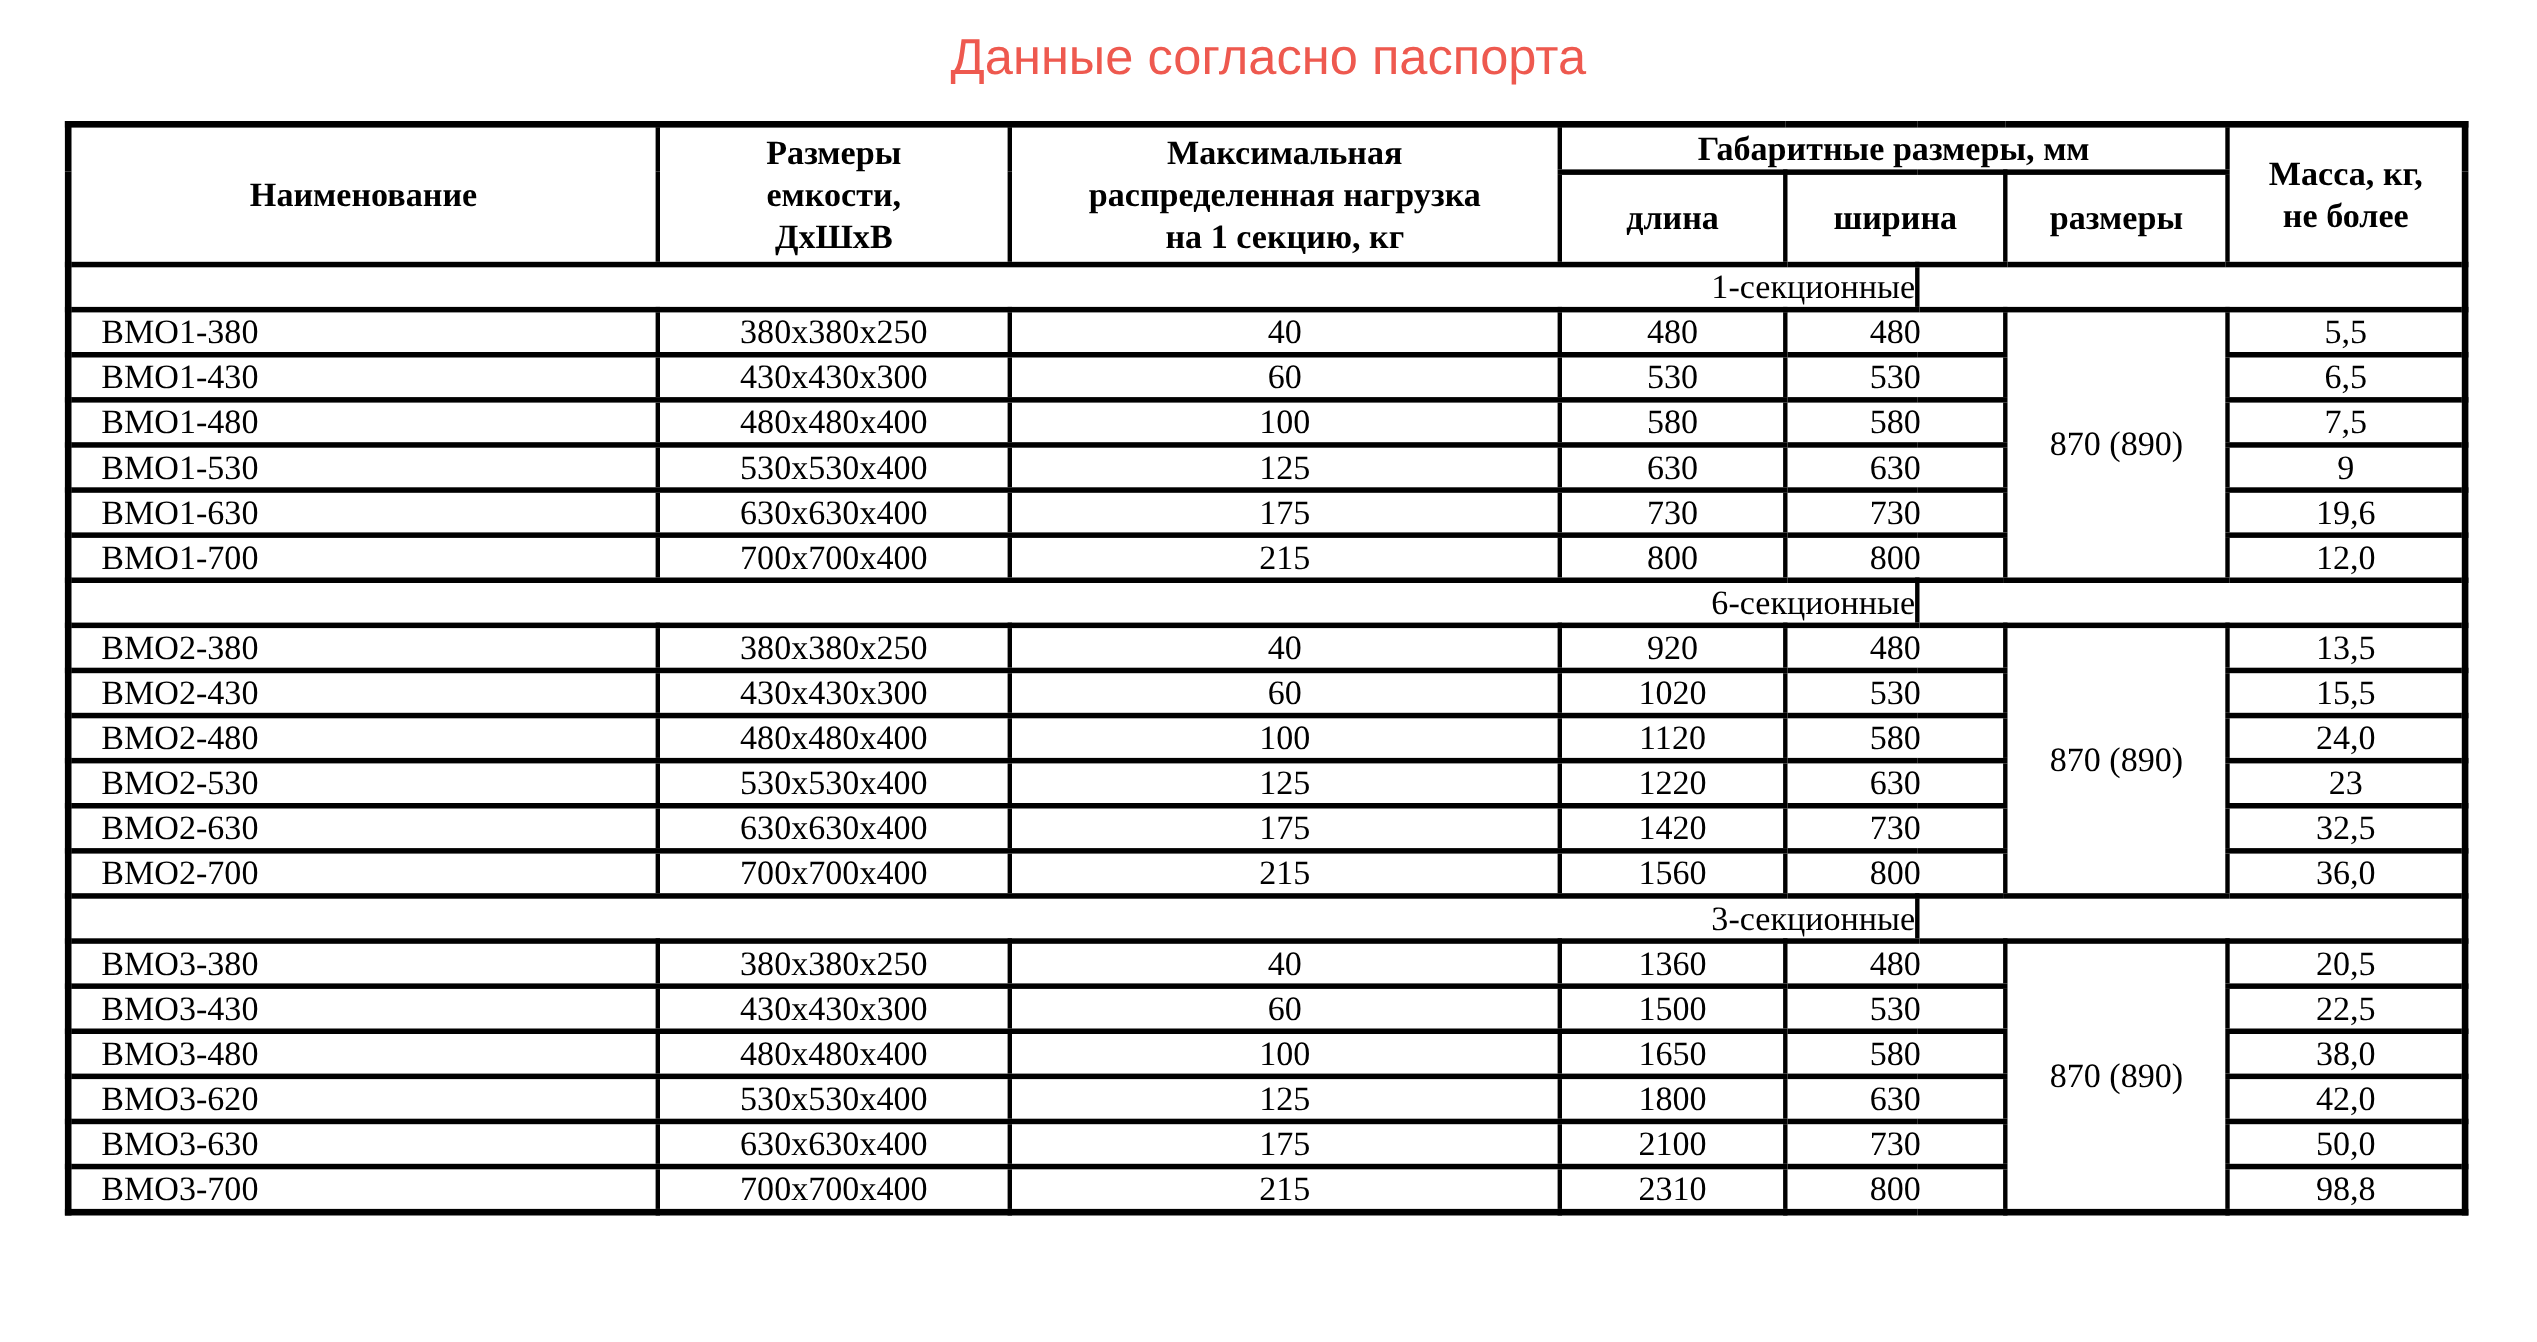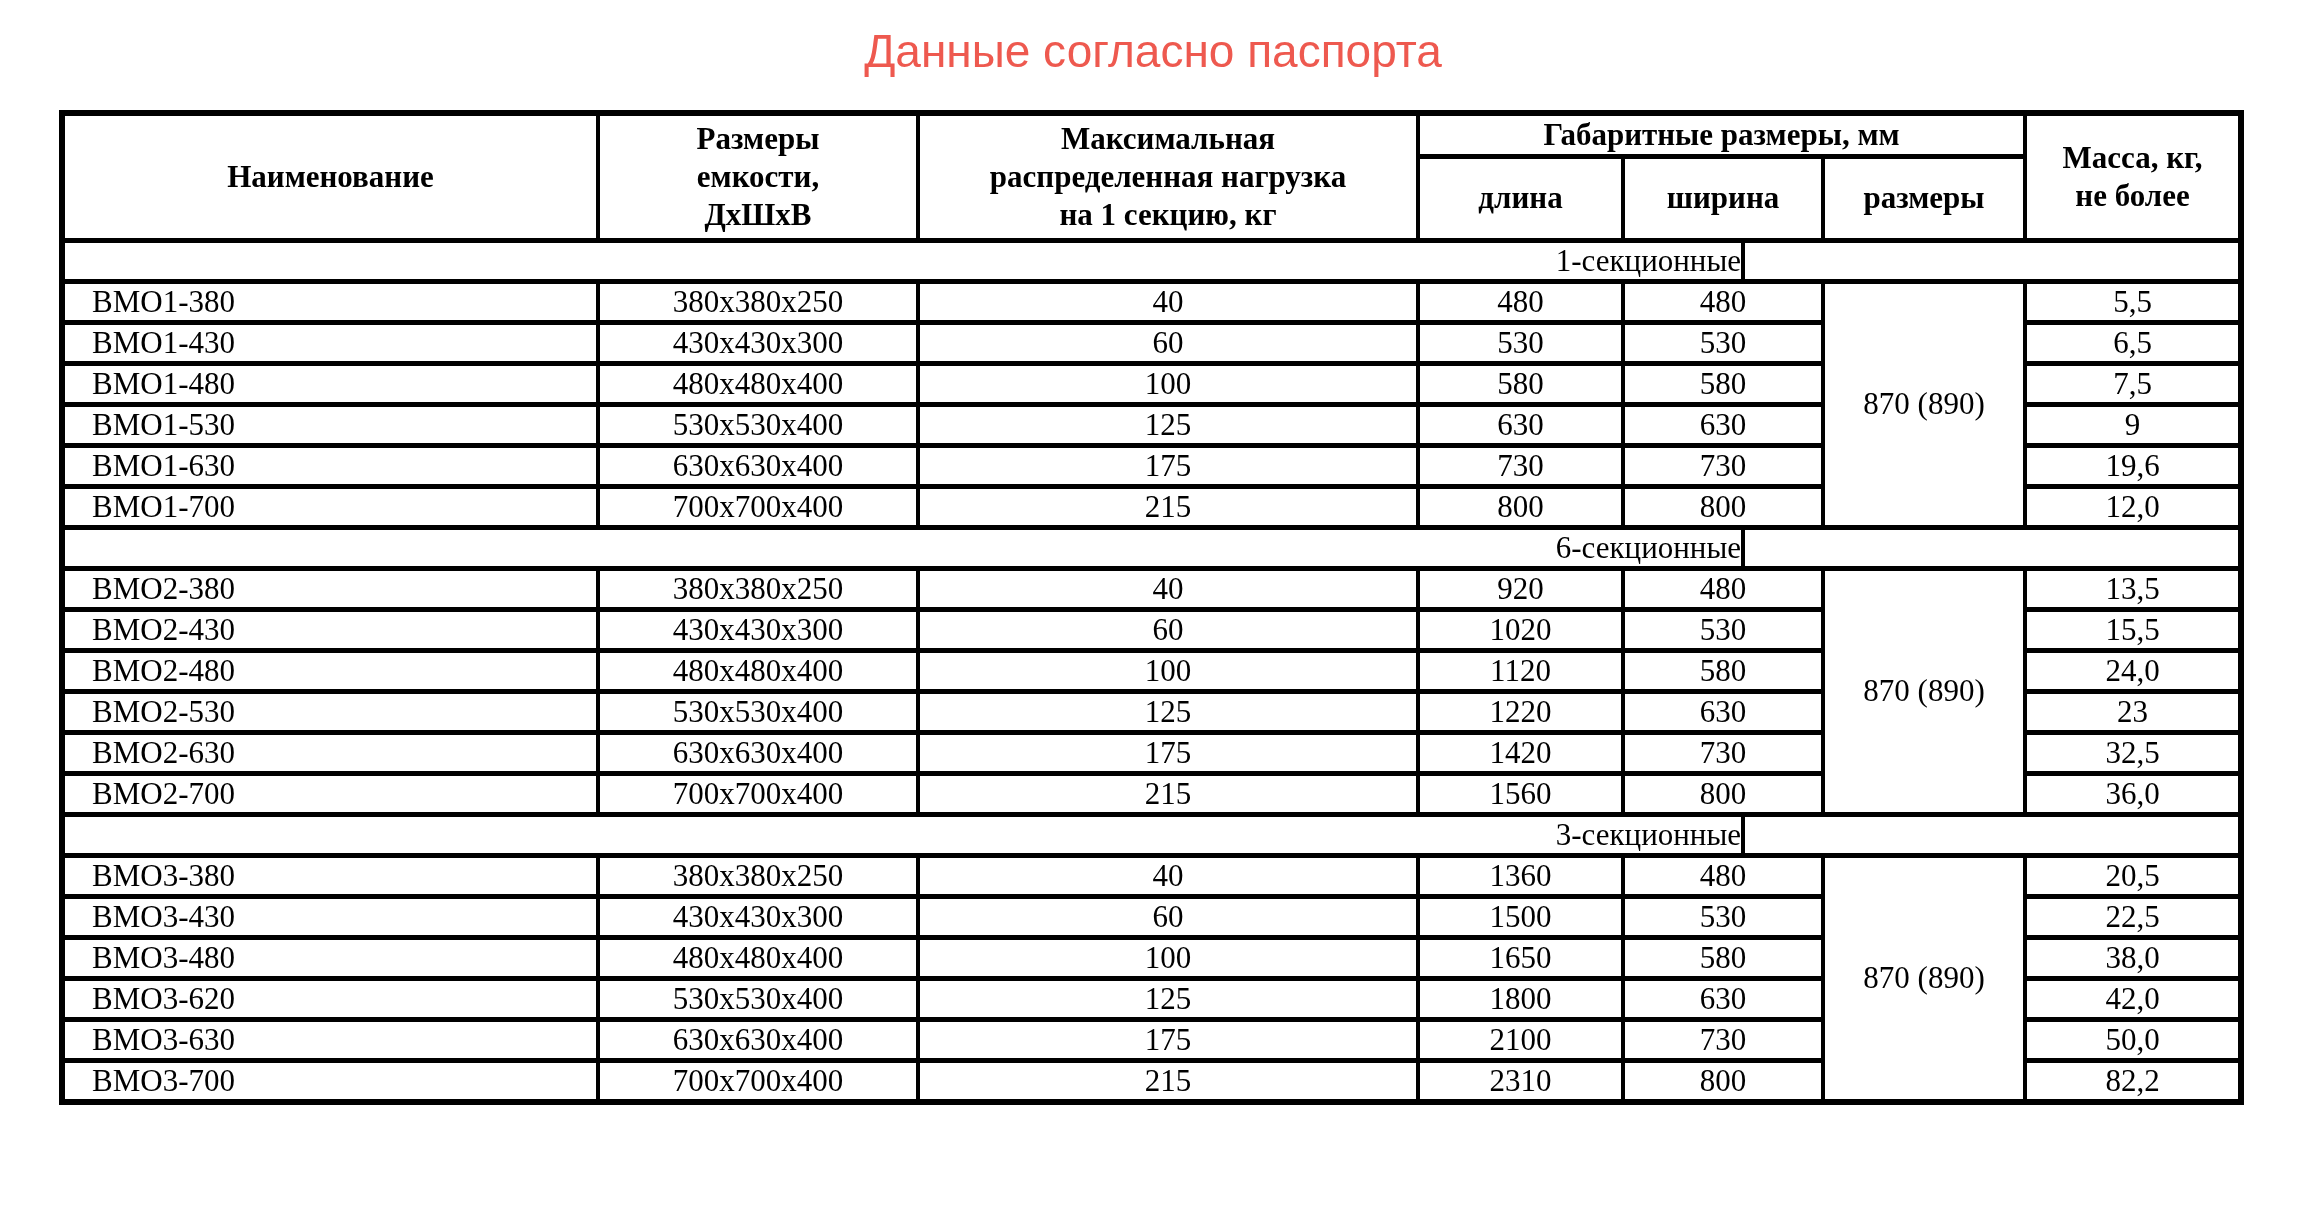--- a/index.html
+++ b/index.html
@@ -264,17 +264,17 @@
         <td class="num">2100</td>
         <td class="num" colspan="2">730</td>
         <td class="num">50,0</td>
       </tr>
       <tr class="dr">
         <td class="name">ВМО3-700</td>
         <td class="num">700х700х400</td>
         <td class="num">215</td>
         <td class="num">2310</td>
         <td class="num" colspan="2">800</td>
-        <td class="num">82,2</td>
+        <td class="num">98,8</td>
       </tr>
     </tbody>
   </table>
 </div>
 
 </body></html>

